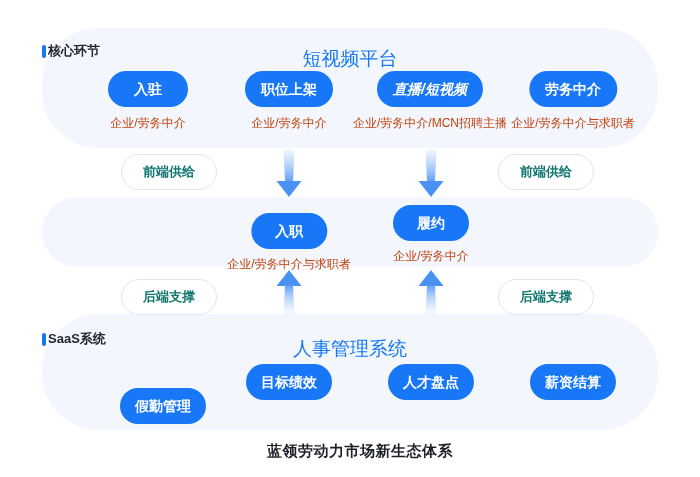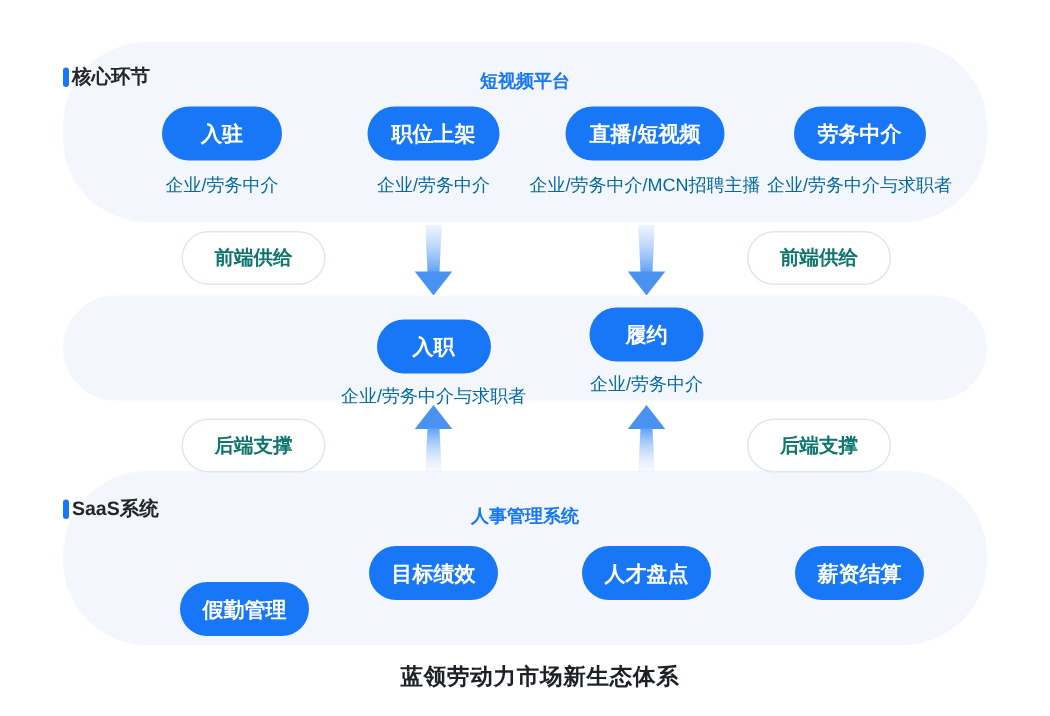--- a/index.html
+++ b/index.html
@@ -10,28 +10,28 @@
   .panel { position:absolute; left:42px; width:616px; background:#f3f7fd; }
   .panel-top    { top:28px;  height:120px; border-radius:56px; }
   .panel-mid    { top:197px; height:70px;  border-radius:35px; }
   .panel-bottom { top:314px; height:116px; border-radius:56px; }
 
   .tag { position:absolute; display:flex; align-items:center; gap:2px;
          font-size:13px; font-weight:bold; color:#22262d; white-space:nowrap; }
   .tag-bar { width:4px; height:13px; border-radius:2px; background:#1777f6; }
 
   .sec-title { position:absolute; transform:translateX(-50%);
-               font-size:12px; font-weight:bold; color:#1777f6; white-space:nowrap; }
+               font-size:19px; font-weight:normal; color:#1777f6; white-space:nowrap; }
 
   .node { position:absolute; transform:translateX(-50%);
           display:flex; flex-direction:column; align-items:center; }
   .pill-btn { height:36px; line-height:36px; border-radius:18px; background:#1777f6;
               color:#ffffff; font-size:14px; font-weight:bold; text-align:center;
               white-space:nowrap; }
-  .sub { font-size:12px; color:#0369a1; white-space:nowrap; }
+  .sub { font-size:12px; color:#c2410c; white-space:nowrap; }
   .node-top .sub { margin-top:8px; }
   .node-mid .sub { margin-top:7px; }
 
   .conn { position:absolute; transform:translateX(-50%); width:96px; height:36px;
           line-height:34px; text-align:center; background:#ffffff;
           border:1px solid #dfe6f0; border-radius:18px; font-size:13px;
           font-weight:bold; color:#0f766e; white-space:nowrap; }
 
   .arrow { position:absolute; transform:translateX(-50%); line-height:0; }
 
@@ -68,21 +68,21 @@
 
   <div class="node node-top" style="left:148px; top:71px;">
     <div class="pill-btn" style="width:80px;">入驻</div>
     <div class="sub">企业/劳务中介</div>
   </div>
   <div class="node node-top" style="left:289px; top:71px;">
     <div class="pill-btn" style="width:88px;">职位上架</div>
     <div class="sub">企业/劳务中介</div>
   </div>
   <div class="node node-top" style="left:430px; top:71px;">
-    <div class="pill-btn" style="width:106px;">直播/短视频</div>
+    <div class="pill-btn" style="width:106px;font-style:italic;">直播/短视频</div>
     <div class="sub">企业/劳务中介/MCN招聘主播</div>
   </div>
   <div class="node node-top" style="left:573px; top:71px;">
     <div class="pill-btn" style="width:88px;">劳务中介</div>
     <div class="sub">企业/劳务中介与求职者</div>
   </div>
 
   <div class="conn" style="left:169px; top:154px;">前端供给</div>
   <div class="conn" style="left:546px; top:154px;">前端供给</div>
 

